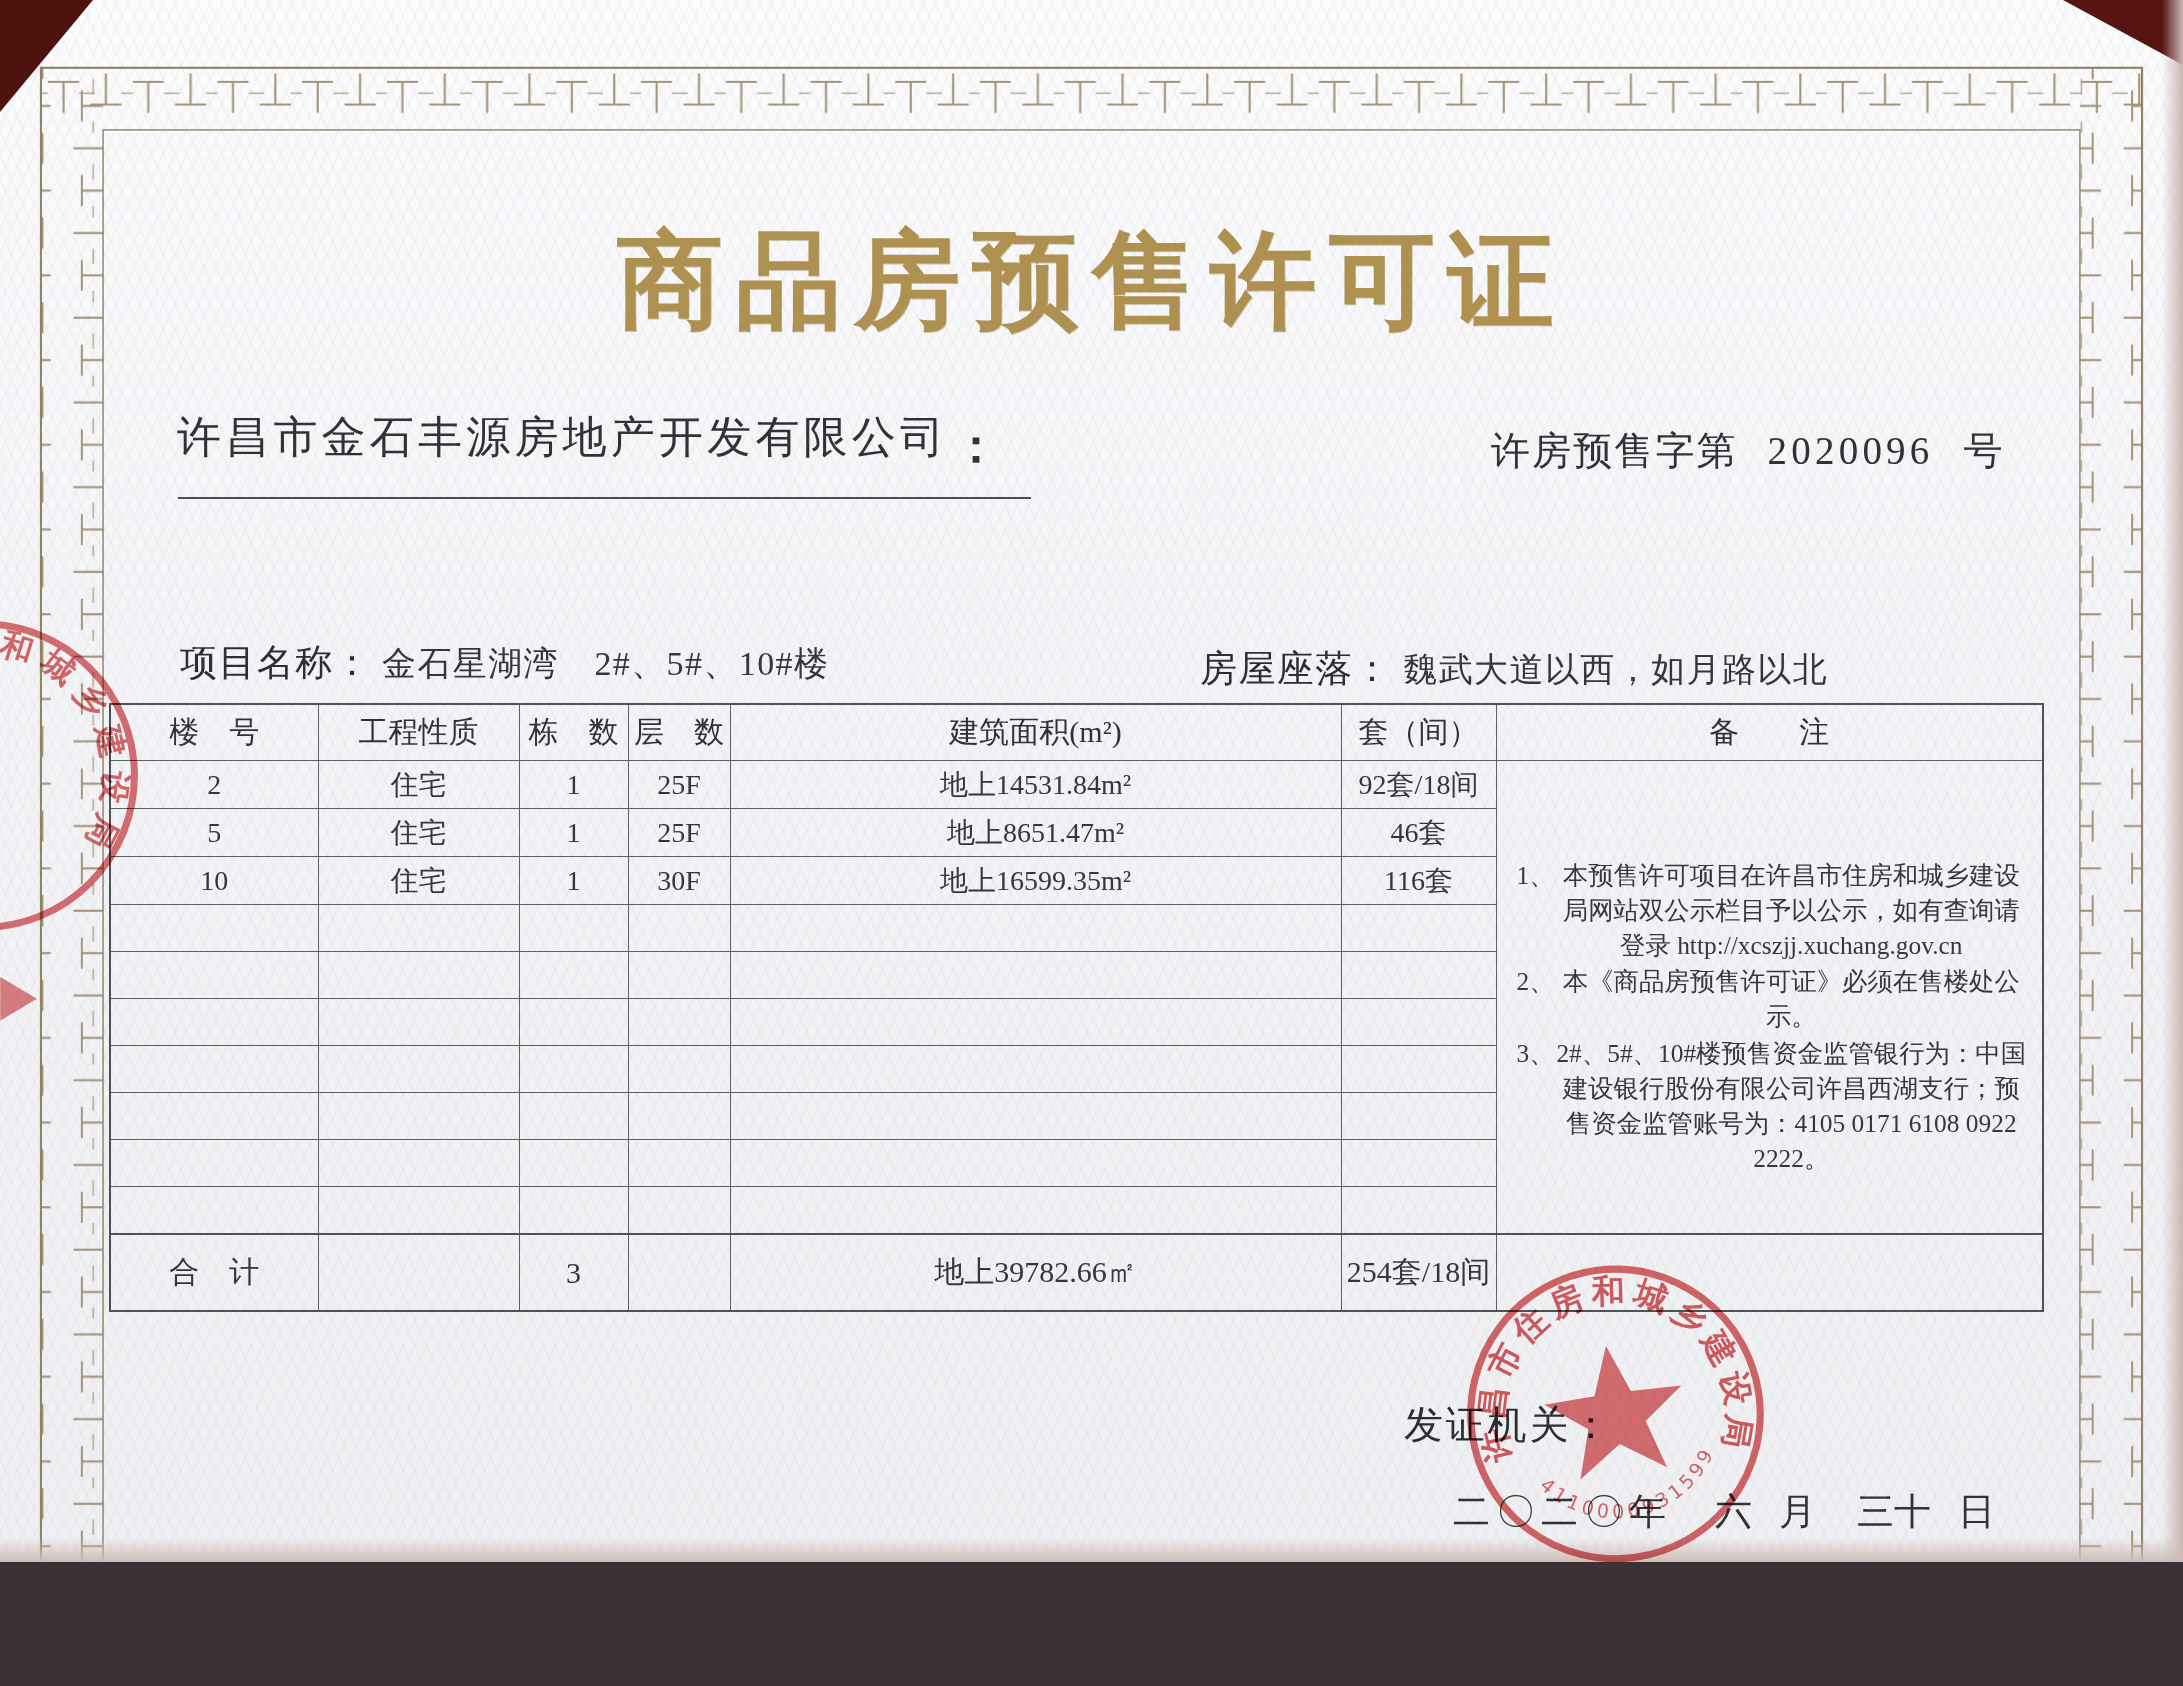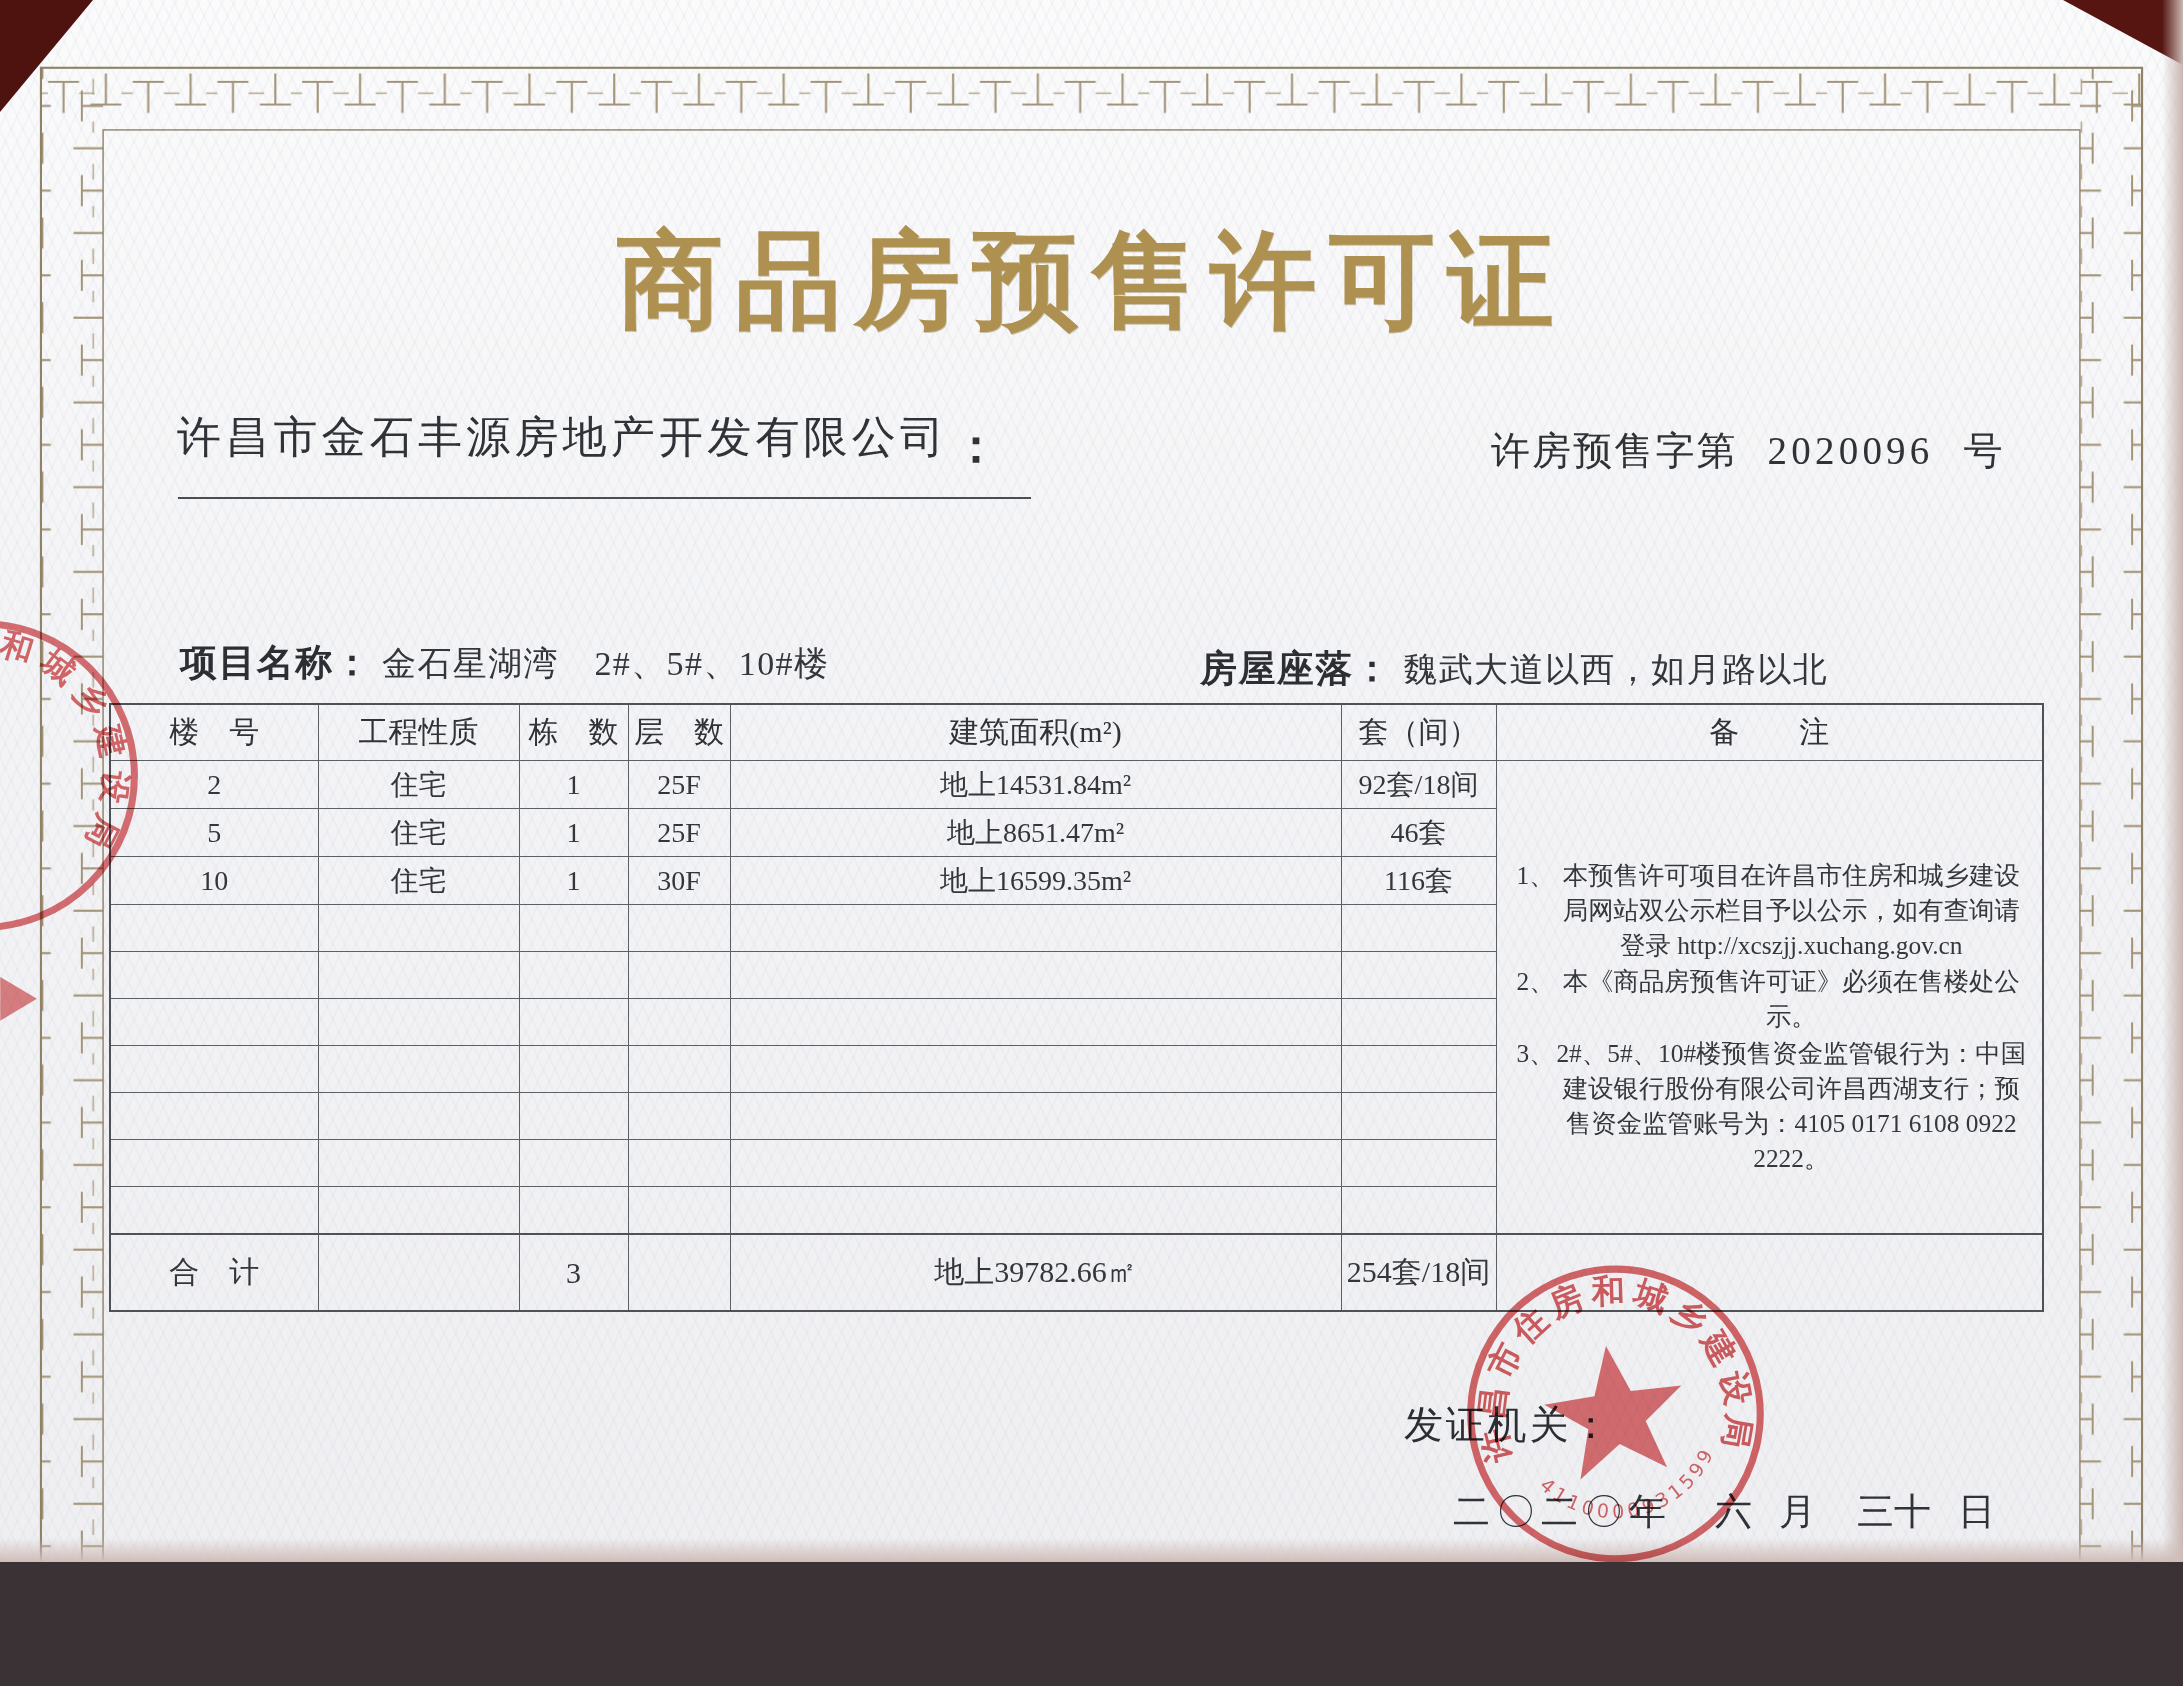--- a/index.html
+++ b/index.html
@@ -28,21 +28,21 @@
     font-size:106px; font-weight:bold; letter-spacing:12.7px; color:#ae9150;
     text-shadow:0.7px 0.7px 0 rgba(120,96,40,.35);
   }
   .company-row{position:absolute; left:177px; top:405px; font-size:44px; letter-spacing:4.2px; color:#2f3237;}
   .company-colon{font-weight:bold; font-size:47px; position:relative; top:10px; left:4.2px;}
   .company-underline{position:absolute; left:178px; top:497px; width:853px; height:2.1px; background:#4a4d52;}
   .permit-no{position:absolute; left:1491px; top:424px; font-size:39px; letter-spacing:2.1px; color:#2f3237;}
   .permit-no .num{margin:0 30px; letter-spacing:4.2px;}
   .statement{position:absolute; left:313px; top:528px; font-size:54px; font-weight:bold; letter-spacing:3.5px; color:#2b2e33;}
 
-  .field-label{font-weight:bold; font-size:37px; color:#2b2e33; letter-spacing:1.4px;margin-top:32px;}
+  .field-label{font-weight:normal; font-size:37px; color:#2b2e33; letter-spacing:1.4px;margin-top:32px;}
   .field-value{font-size:34px; color:#33363b; letter-spacing:1.4px;}
   .project{position:absolute; left:180px; top:638px;}
   .project .field-value{margin-left:10px;}
   .location{position:absolute; left:1200px; top:644px;}
   .location .field-value{margin-left:11.3px;}
 
   table.cert{
     position:absolute; left:109px; top:703px; width:1935px;
     border-collapse:collapse; table-layout:fixed;
     font-size:28px; color:#33363b;

